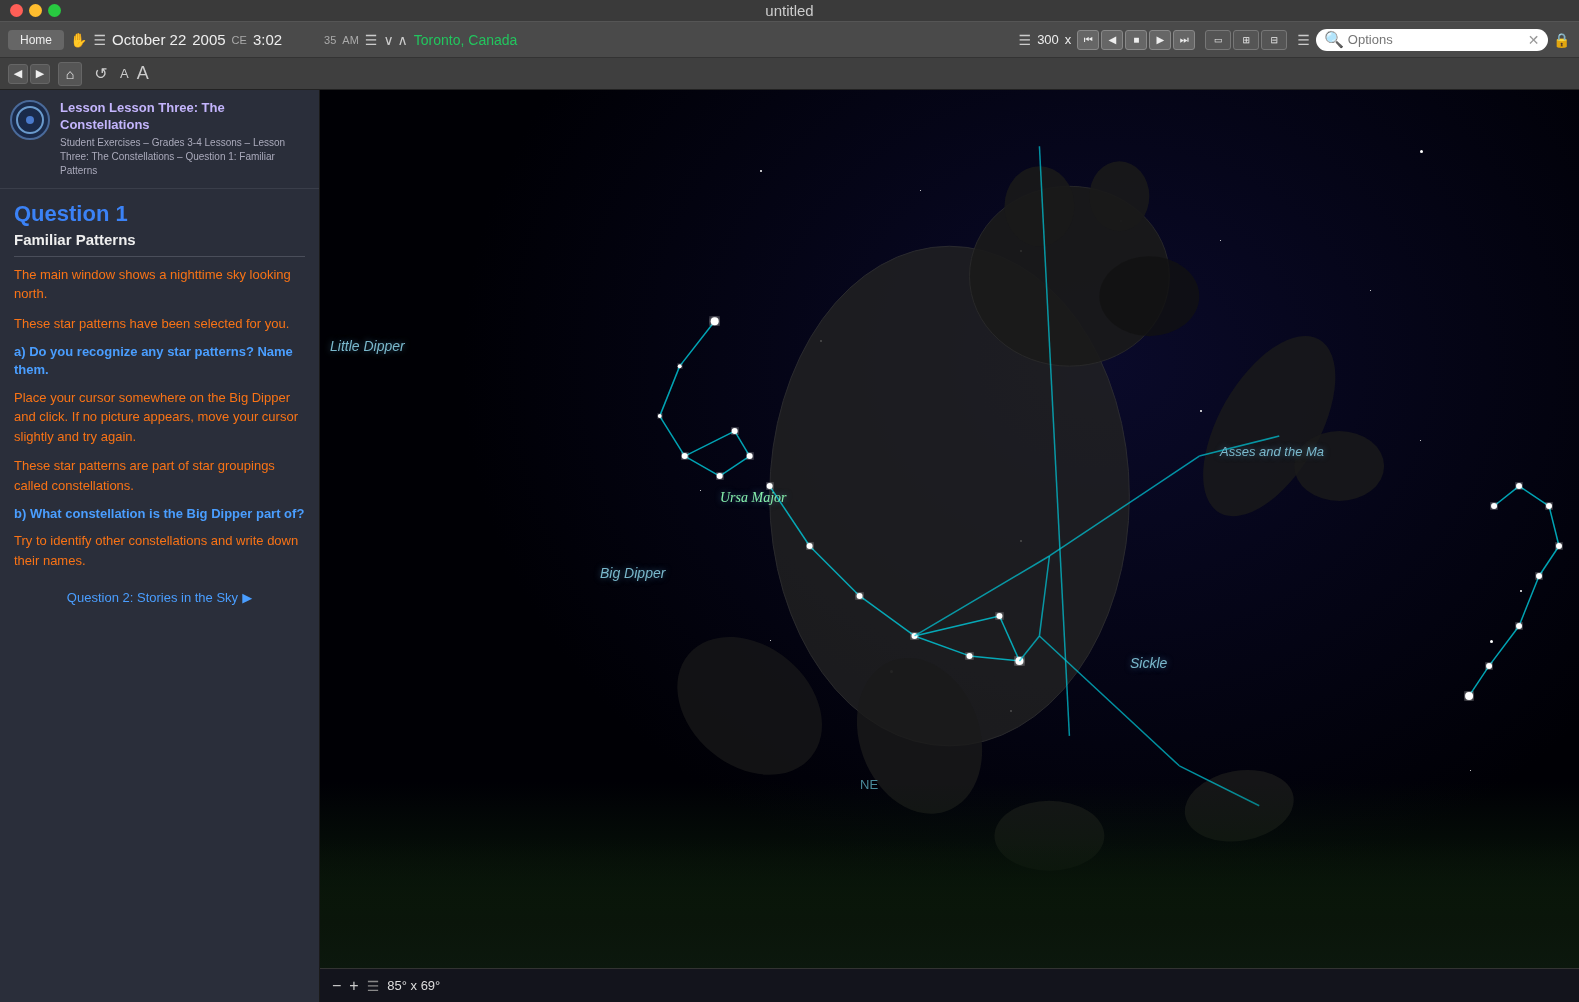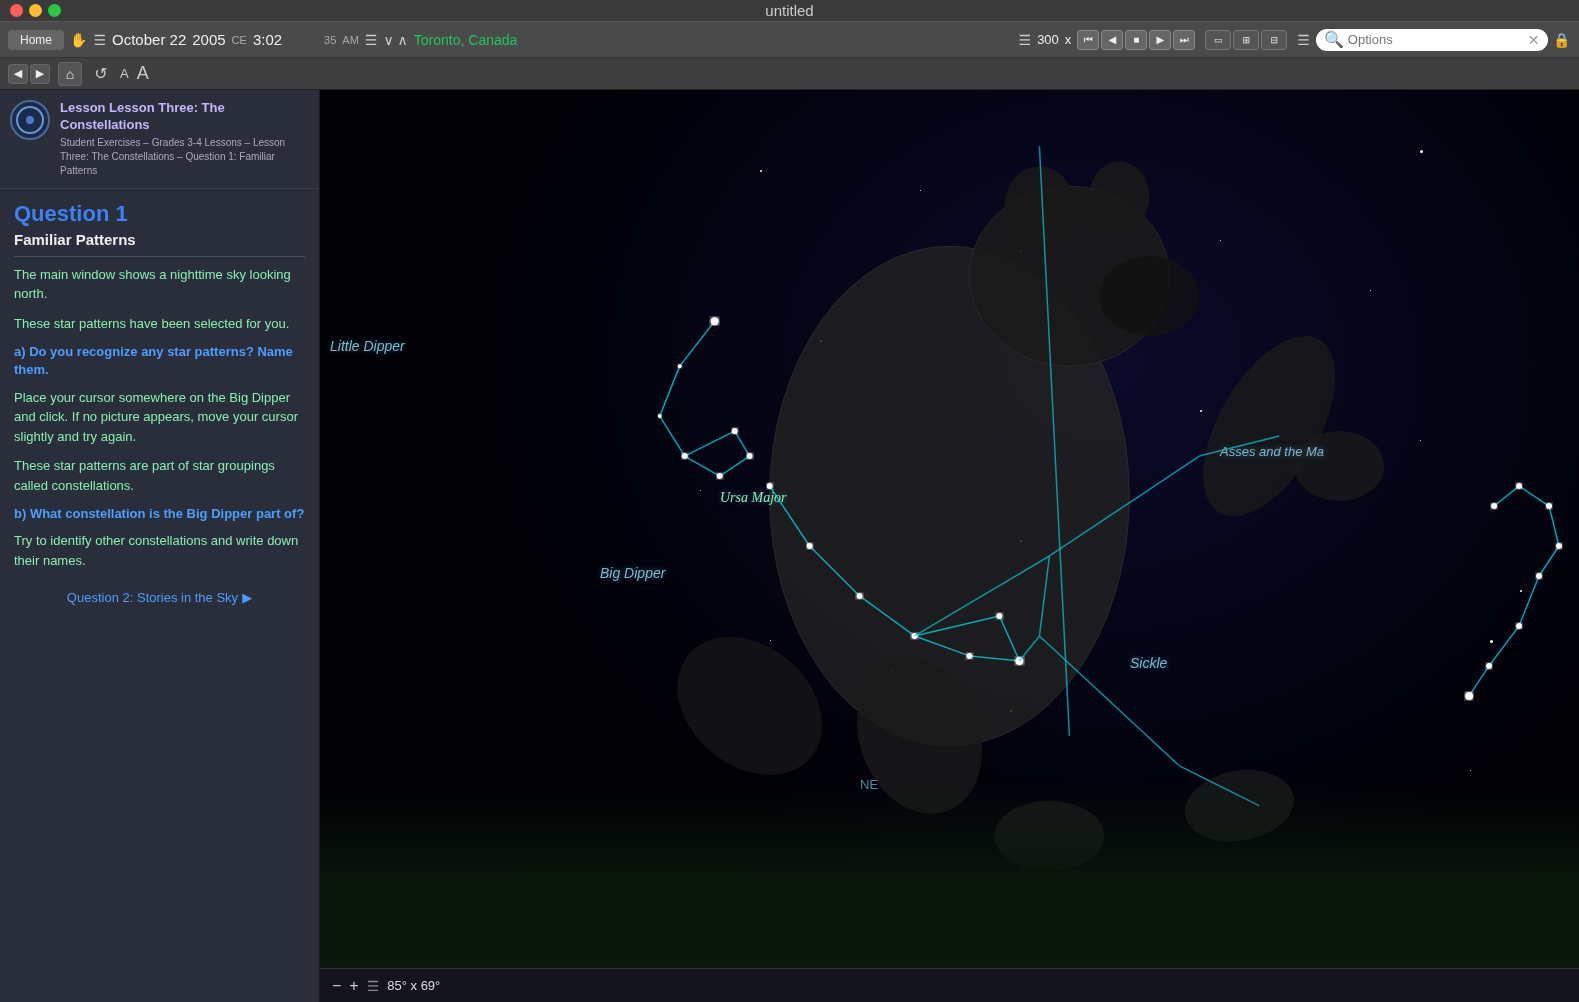--- a/index.html
+++ b/index.html
@@ -84,21 +84,21 @@
     .lesson-icon-inner { width: 28px; height: 28px; border-radius: 50%; border: 2px solid #6a9acc; display: flex; align-items: center; justify-content: center; }
     .lesson-icon-dot { width: 8px; height: 8px; border-radius: 50%; background: #4a7acc; }
     .lesson-title-block { flex: 1; }
     .lesson-title { font-size: 13px; font-weight: bold; color: #c4b5fd; line-height: 1.3; }
     .lesson-breadcrumb { font-size: 10px; color: #aab; margin-top: 2px; line-height: 1.4; }
 
     .lesson-content { padding: 12px 14px; }
     .q-number { font-size: 22px; font-weight: bold; color: #3b82f6; margin-bottom: 4px; }
     .q-title { font-size: 15px; font-weight: 600; color: #eee; margin-bottom: 8px; }
     .q-divider { border: none; border-top: 1px solid #4a4e5a; margin: 8px 0; }
-    .q-text { font-size: 13px; color: #86efac; line-height: 1.5; margin-bottom: 10px; }
+    .q-text { font-size: 13px; color: #f97316; line-height: 1.5; margin-bottom: 10px; }
     .q-sub { font-size: 13px; color: #4a9eff; font-weight: 600; margin-bottom: 8px; line-height: 1.4; }
     .q-link { font-size: 13px; color: #4a9eff; text-align: center; cursor: pointer; margin-top: 20px; display: flex; justify-content: center; align-items: center; gap: 4px; }
 
     
     .star-map {
       flex: 1; position: relative; background: #000005; overflow: hidden; padding-left: 27px;
     }
     .night-sky {
       width: 100%; height: 100%; background: radial-gradient(ellipse at 60% 30%, #0a0a2a 0%, #000005 60%);
       position: absolute;

